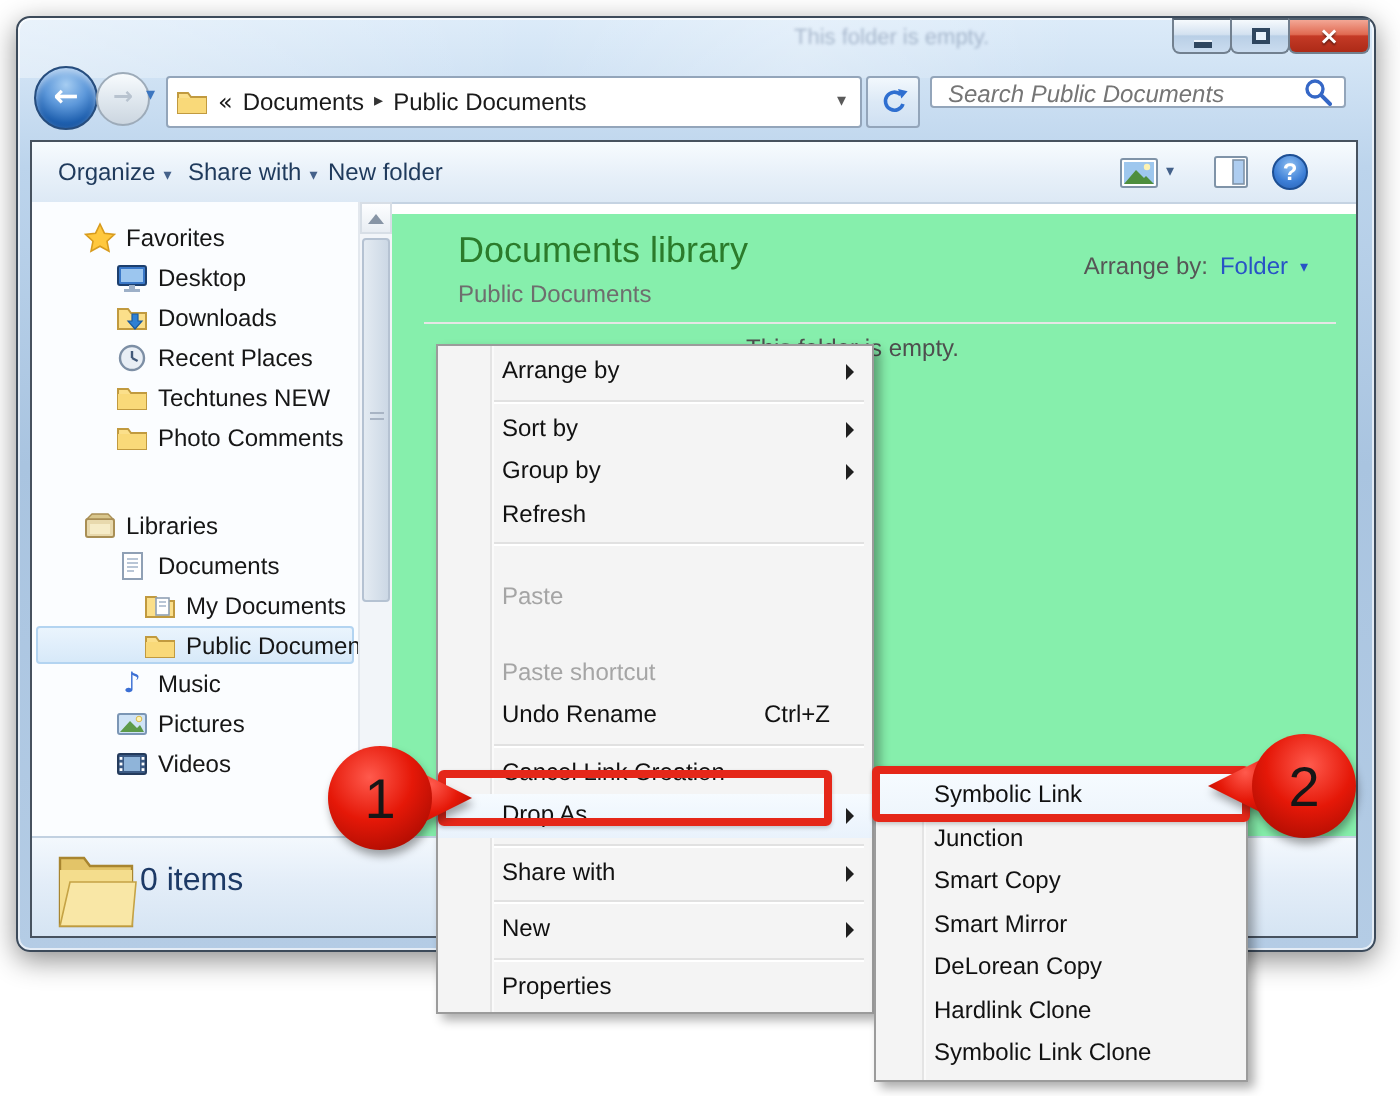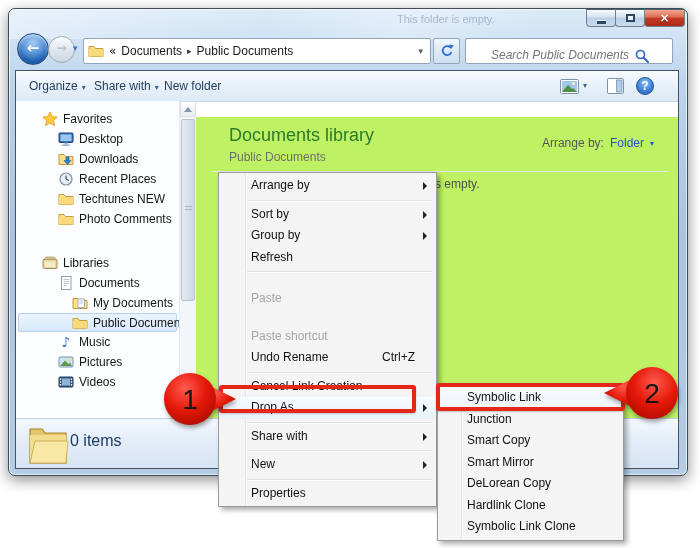--- a/index.html
+++ b/index.html
@@ -36,22 +36,22 @@
       color:#b8c3cf;font-size:12px;font-weight:bold;text-align:center;line-height:23px;z-index:5;}
   .nav-dd{position:absolute;left:64px;top:34px;font-size:9px;color:#3c76c0;z-index:5;}
   .addr{position:absolute;left:74px;top:29px;width:348px;height:26px;background:#fff;border:1px solid #93a5ba;
       border-radius:2px;box-sizing:border-box;display:flex;align-items:center;gap:5px;padding:0 4px;font-size:12px;color:#1a1a1a;z-index:4;}
   .addr .sep9{font-size:9px;color:#333;}
   .addr .spacer{flex:1;}
   .addr-chevron{font-size:9px;color:#5a5a5a;padding-right:3px;}
   .refresh-btn{position:absolute;left:424px;top:29px;width:27px;height:26px;box-sizing:border-box;
       background:linear-gradient(#f2f8fd,#dcE9f6 50%,#cfe0f2);border:1px solid #93a5ba;border-radius:2px;
       display:flex;align-items:center;justify-content:center;z-index:4;}
-  .searchbox{position:absolute;left:456px;top:29px;width:208px;height:26px;box-sizing:border-box;background:#fff;
-      border:1px solid #93a5ba;border-radius:2px;display:flex;align-items:flex-end;padding:0 23px;z-index:4;}
+  .searchbox{position:absolute;left:456px;top:29px;width:208px;height:16px;box-sizing:border-box;background:#fff;
+      border:1px solid #93a5ba;border-radius:2px;display:flex;align-items:flex-start;padding:0 6px;z-index:4;}
   .searchbox input{flex:1;border:none;outline:none;font-style:italic;font-size:12px;color:#8d8d8d;
       font-family:"Liberation Sans",sans-serif;background:transparent;min-width:0;}
 
   
   .inner{position:absolute;left:6px;top:61px;width:664px;height:399px;box-sizing:border-box;
       border:1px solid #47525f;background:#fff;overflow:hidden;}
   .toolbar{position:absolute;left:0;top:0;width:662px;height:30px;
       background:linear-gradient(#f7fbfe,#e7f0f9 55%,#dde9f5);border-bottom:1px solid #c5d3e2;}
   .tb-item{position:absolute;top:8px;font-size:12px;color:#1f3a5c;}
   .tb-chevron{font-size:8px;color:#44618a;margin-left:4px;}
@@ -75,21 +75,21 @@
   .sb-up{top:0;}
   .sb-down{bottom:0;}
   .tri-up{width:0;height:0;border-bottom:5px solid #8794a5;border-left:4px solid transparent;border-right:4px solid transparent;}
   .tri-down{width:0;height:0;border-top:5px solid #8794a5;border-left:4px solid transparent;border-right:4px solid transparent;}
   .sb-thumb{position:absolute;left:1px;top:18px;width:14px;height:182px;border:1px solid #b5c2d2;border-radius:2px;
       background:linear-gradient(90deg,#e4ebf2,#ccd8e5);box-sizing:border-box;}
   .sb-grip{position:absolute;left:3px;top:86px;width:7px;height:6px;
       background:repeating-linear-gradient(180deg,#a8b4c4 0 1px,rgba(0,0,0,0) 1px 3px);}
 
   
-  .main{position:absolute;left:180px;top:46px;width:484px;height:317px;background:#bef264;text-align:right;}
+  .main{position:absolute;left:180px;top:36px;width:484px;height:317px;background:#86efac;text-align:right;}
   .lib-title{position:absolute;left:33px;top:8px;font-size:18px;color:#2b7b2b;}
   .lib-sub{position:absolute;left:33px;top:33px;font-size:12px;color:#6e6e6e;}
   .arrange{position:absolute;right:26px;top:19px;font-size:12px;color:#565656;display:flex;align-items:center;gap:6px;margin-left:20px;}
   .arrange .val{color:#2853c6;}
   .arrange .chev{color:#2853c6;font-size:8px;}
   .hdr-line{position:absolute;left:16px;right:12px;top:54px;height:1px;background:#e6e6e6;}
   .empty-msg{position:absolute;left:177px;top:60px;font-size:12px;color:#4e4e4e;}
 
   
   .statusbar{position:absolute;left:0;top:347px;width:662px;height:50px;

